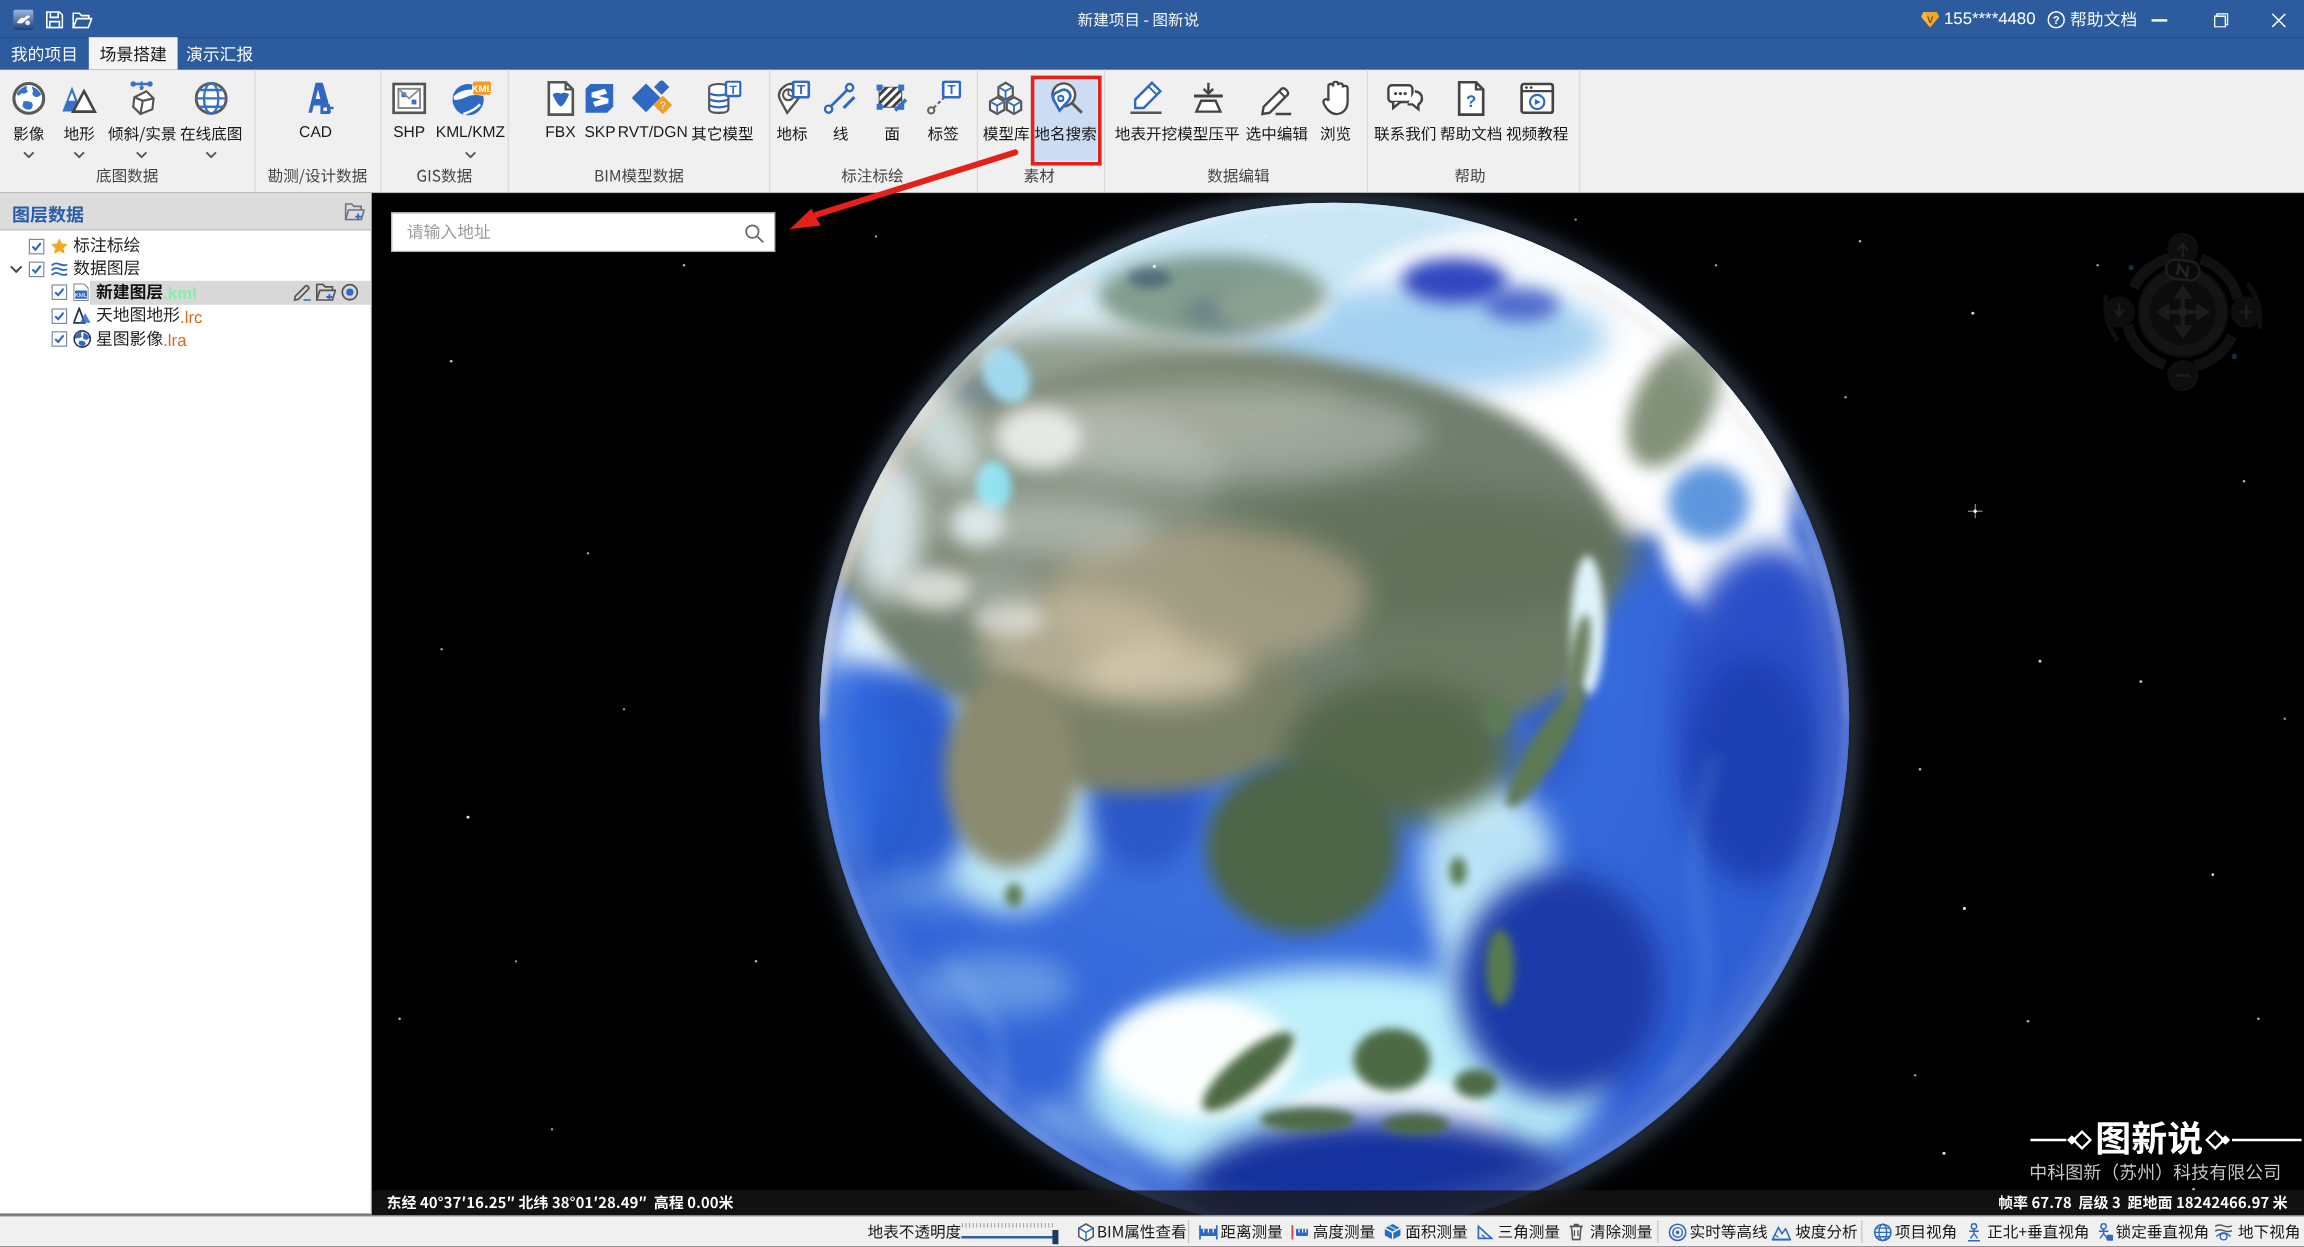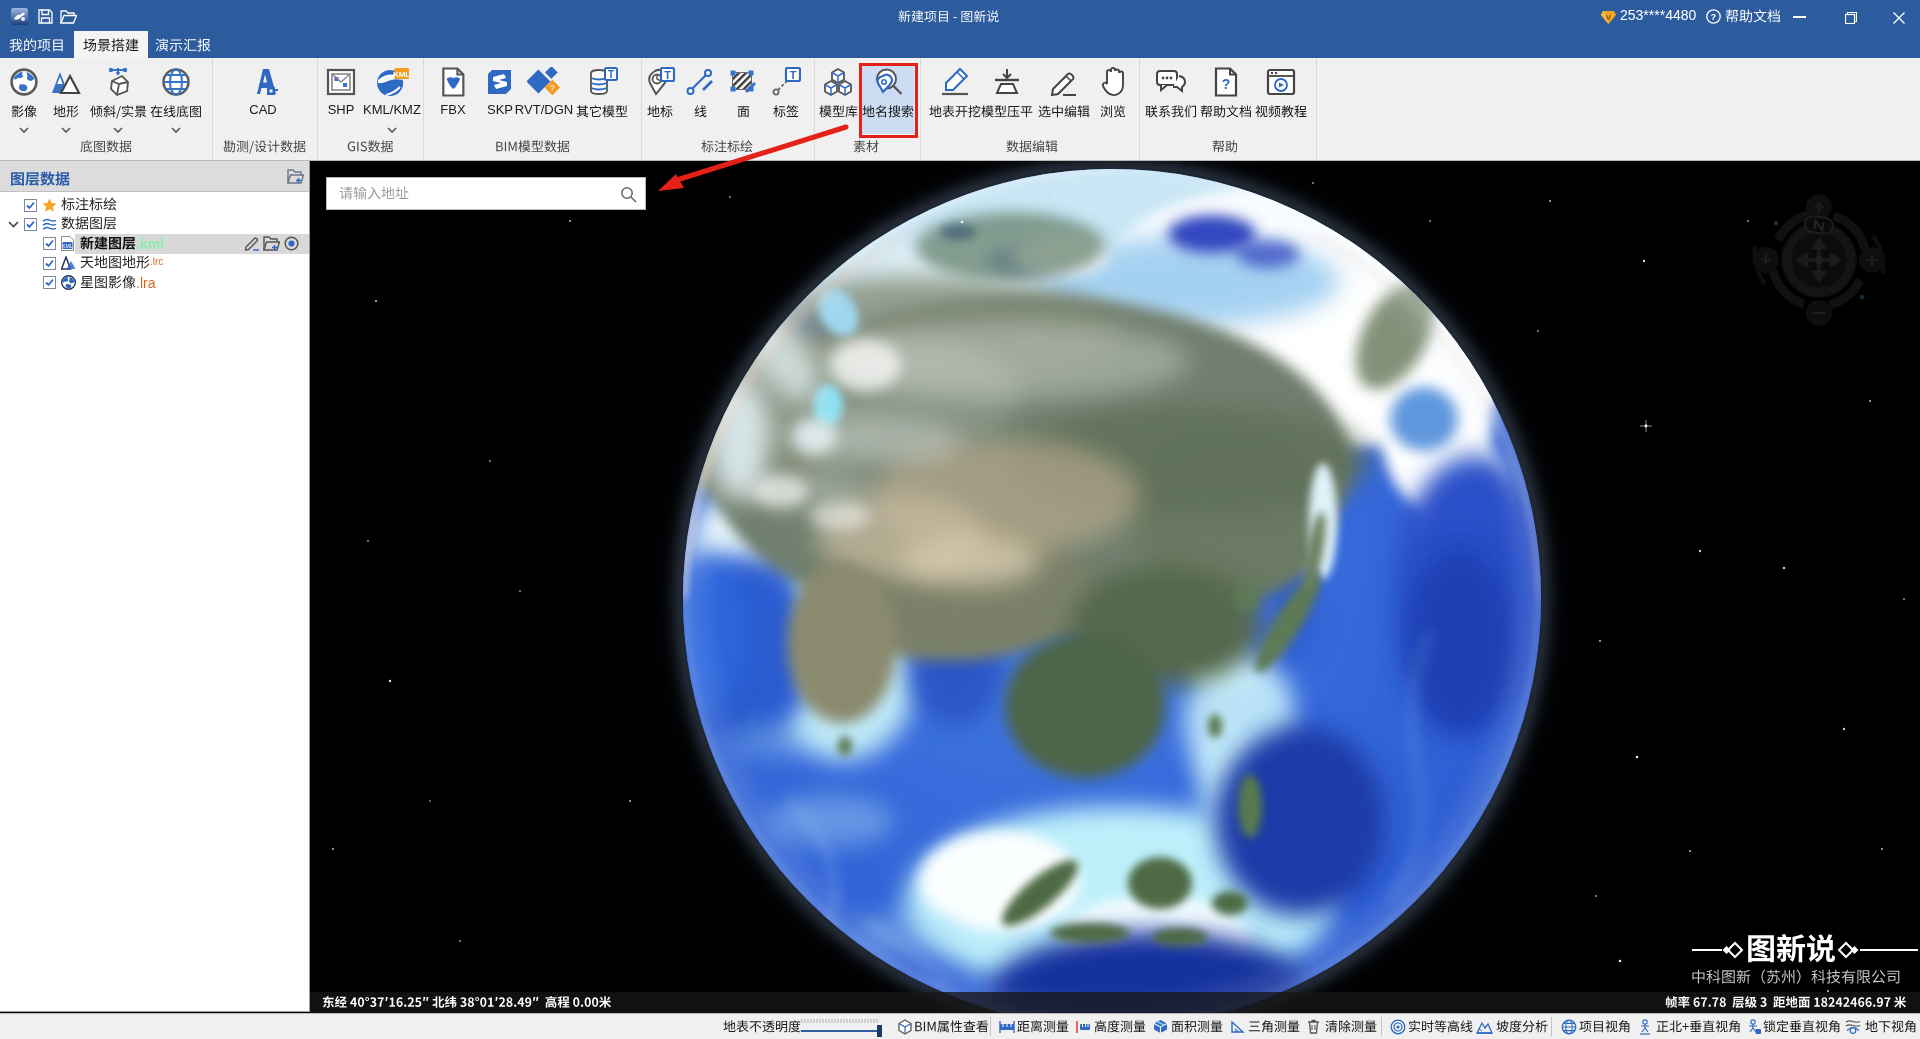--- a/index.html
+++ b/index.html
@@ -60,21 +60,21 @@
     </svg></div>
 <div class="abs" style="left:60px;top:10px;z-index:5"><svg width="17" height="14" viewBox="0 0 17 14" fill="none" stroke="#fff" stroke-width="1.3">
       <path d="M1 13 L1 1 L6 1 L8 3 L14 3 L14 5"></path>
       <path d="M1 13 L4 5.5 L16.5 5.5 L13.5 13 Z"></path>
     </svg></div>
 <div class="abs" style="left:1601px;top:10px;z-index:5"><svg width="15" height="13" viewBox="0 0 15 13">
       <path d="M2 0 L13 0 L15 4 L7.5 13 L0 4 Z" fill="#f5a623"></path>
       <path d="M2 0 L5 4 L7.5 13 L0 4 Z" fill="#f7b84a"></path>
       <text x="7.5" y="9" font-size="8" font-weight="bold" fill="#7a4d00" text-anchor="middle" font-family="Liberation Sans">V</text>
     </svg></div>
-<div class="abs" style="left:1620px;top:0;height:31px;line-height:31px;color:#fff;font-size:14px;z-index:5">253****4480</div>
+<div class="abs" style="left:1620px;top:0;height:31px;line-height:31px;color:#fff;font-size:14px;z-index:5">155****4480</div>
 <div class="abs" style="left:1706px;top:9px;z-index:5"><svg width="15" height="15" viewBox="0 0 15 15">
       <circle cx="7.5" cy="7.5" r="6.7" fill="none" stroke="#fff" stroke-width="1.3"></circle>
       <text x="7.5" y="11" font-size="9.5" font-weight="bold" fill="#fff" text-anchor="middle" font-family="Liberation Sans">?</text>
     </svg></div>
 
 <div class="abs" style="left:1793px;top:16px;width:13px;height:1.5px;background:#fff;z-index:5"></div>
 <div class="abs" style="left:1845px;top:10px;z-index:5"><svg width="12" height="12" viewBox="0 0 12 12" fill="none" stroke="#fff" stroke-width="1.2">
       <rect x="0.5" y="2.5" width="9" height="9"></rect>
       <path d="M2.5 2.5 L2.5 0.5 L11.5 0.5 L11.5 9.5 L9.5 9.5"></path>
     </svg></div>
@@ -184,21 +184,21 @@
           <path d="M12 28 Q20 26 26 20" stroke="#fff" stroke-width="2" fill="none"></path>
           <rect x="20" y="1" width="15" height="11" rx="1.5" fill="#f59a23"></rect>
           <text x="27.5" y="9.5" font-size="8" font-weight="bold" fill="#fff" text-anchor="middle" font-family="Liberation Sans">KML</text>
         </svg>
       </div>
       <div class="rtx">KML/KMZ</div>
       <div class="rdd"><svg width="10" height="6">
           <path d="M1 1 L5 5 L9 1" fill="none" stroke="#555" stroke-width="1.6"></path>
         </svg></div>
     </div>
-<div class="rbtn" style="left:453px">
+<div class="rbtn" style="left:467px">
       <div class="ric">
         <svg width="24" height="30" viewBox="0 0 24 30">
           <path d="M2 1.5 L16 1.5 L22 7.5 L22 28.5 L2 28.5 Z" fill="#fff" stroke="#555" stroke-width="2.2"></path>
           <path d="M16 1.5 L16 7.5 L22 7.5" fill="none" stroke="#555" stroke-width="2"></path>
           <path d="M6 12 Q9 10 12 12 Q15 10 18 12 L16 16 Q14 20 12 21 Q10 20 8 16 Z M12 12 L12 17" fill="#2e6ac4" stroke="#2e6ac4" stroke-width="1.4"></path>
         </svg>
       </div>
       <div class="rtx">FBX</div>
     </div>
 <div class="rbtn" style="left:500px">
@@ -1193,21 +1193,21 @@
 <div class="abs" style="left:136.0px;top:236px;font-size:14px;font-weight:bold;color:#86efac;z-index:6">.kml</div>
 <svg class="abs" style="left:80.0px;top:253.2px;z-index:6;" width="71.0" height="18.2" viewBox="0 0 71.0 18.2">
     <g fill="#222222" transform="translate(0,14.28) scale(0.014000,-0.014000)">
       <use href="#Gr83" x="0"></use>
       <use href="#Gr23" x="1000"></use>
       <use href="#Gr6" x="2000"></use>
       <use href="#Gr23" x="3000"></use>
       <use href="#Gr24" x="4000"></use>
     </g>
   </svg>
-<div class="abs" style="left:150.0px;top:255.5px;font-size:10px;color:#d2691e;z-index:6">.lrc</div>
+<div class="abs" style="left:150.0px;top:255.5px;font-size:14px;color:#d2691e;z-index:6">.lrc</div>
 <svg class="abs" style="left:80.0px;top:272.7px;z-index:6;" width="57.0" height="18.2" viewBox="0 0 57.0 18.2">
     <g fill="#222222" transform="translate(0,14.28) scale(0.014000,-0.014000)">
       <use href="#Gr84" x="0"></use>
       <use href="#Gr6" x="1000"></use>
       <use href="#Gr21" x="2000"></use>
       <use href="#Gr22" x="3000"></use>
     </g>
   </svg>
 <div class="abs" style="left:136.0px;top:275px;font-size:14px;color:#d2691e;z-index:6">.lra</div>
 <svg class="abs" style="left:723.0px;top:1017.7px;z-index:6;" width="79.0" height="16.9" viewBox="0 0 79.0 16.9">

